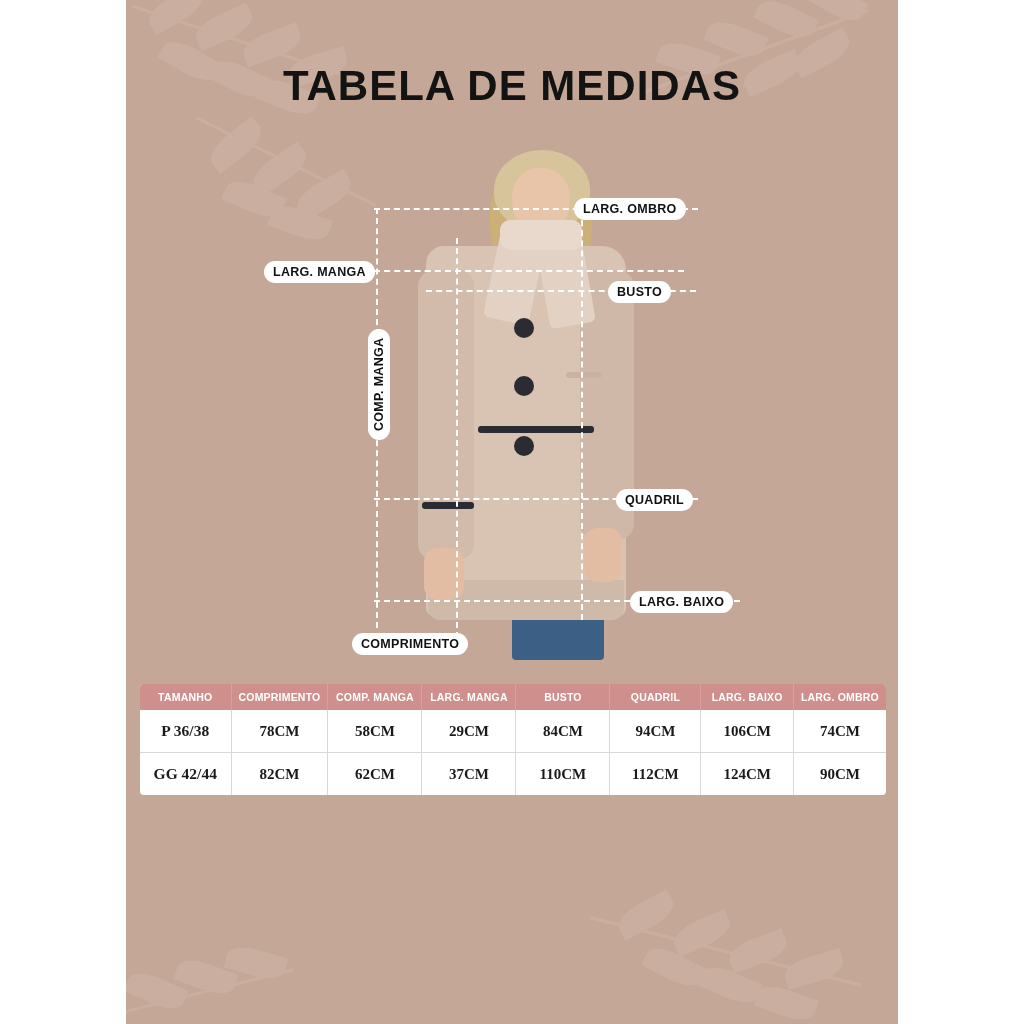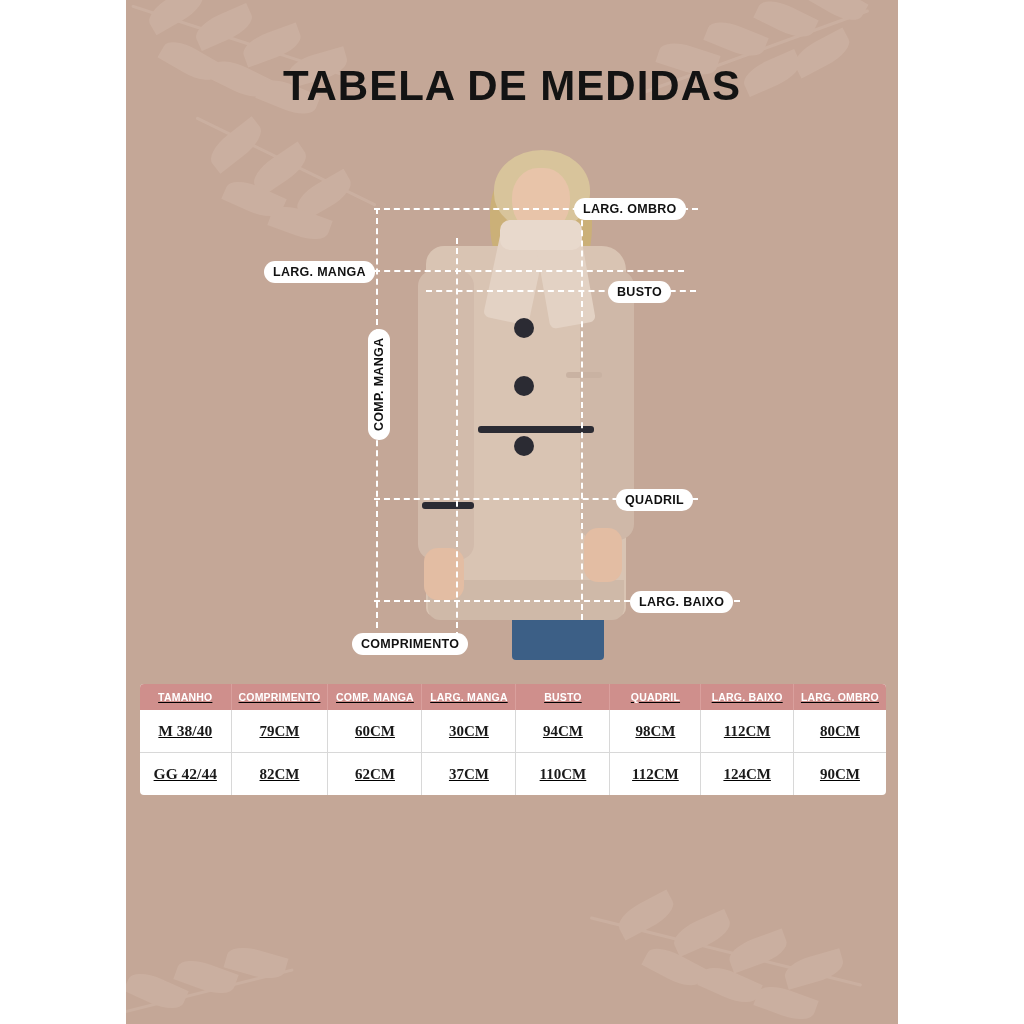--- a/index.html
+++ b/index.html
@@ -179,21 +179,20 @@
     left: 140px; top: 684px;
     width: 746px;
     background: #ffffff;
     border-radius: 4px;
     overflow: hidden;
   }
   table {
     border-collapse: collapse;
     width: 100%;
     font-family: "Liberation Sans", sans-serif;
-    text-decoration: underline;
   }
   thead th {
     background: #cf8f8c;
     color: #ffffff;
     font-size: 10.5px;
     font-weight: bold;
     letter-spacing: .2px;
     padding: 7px 2px;
     text-align: center;
     border-right: 1px solid #d9a09d;
@@ -339,28 +338,28 @@
           <th style="width:12.6%">COMP. MANGA</th>
           <th style="width:12.6%">LARG. MANGA</th>
           <th style="width:12.6%">BUSTO</th>
           <th style="width:12.2%">QUADRIL</th>
           <th style="width:12.4%">LARG. BAIXO</th>
           <th style="width:12.4%">LARG. OMBRO</th>
         </tr>
       </thead>
       <tbody>
         <tr>
-          <td class="size-col">M 38/40</td>
-          <td>79CM</td>
-          <td>60CM</td>
-          <td>30CM</td>
+          <td class="size-col">P 36/38</td>
+          <td>78CM</td>
+          <td>58CM</td>
+          <td>29CM</td>
+          <td>84CM</td>
           <td>94CM</td>
-          <td>98CM</td>
-          <td>112CM</td>
-          <td>80CM</td>
+          <td>106CM</td>
+          <td>74CM</td>
         </tr>
         <tr>
           <td class="size-col">GG 42/44</td>
           <td>82CM</td>
           <td>62CM</td>
           <td>37CM</td>
           <td>110CM</td>
           <td>112CM</td>
           <td>124CM</td>
           <td>90CM</td>

